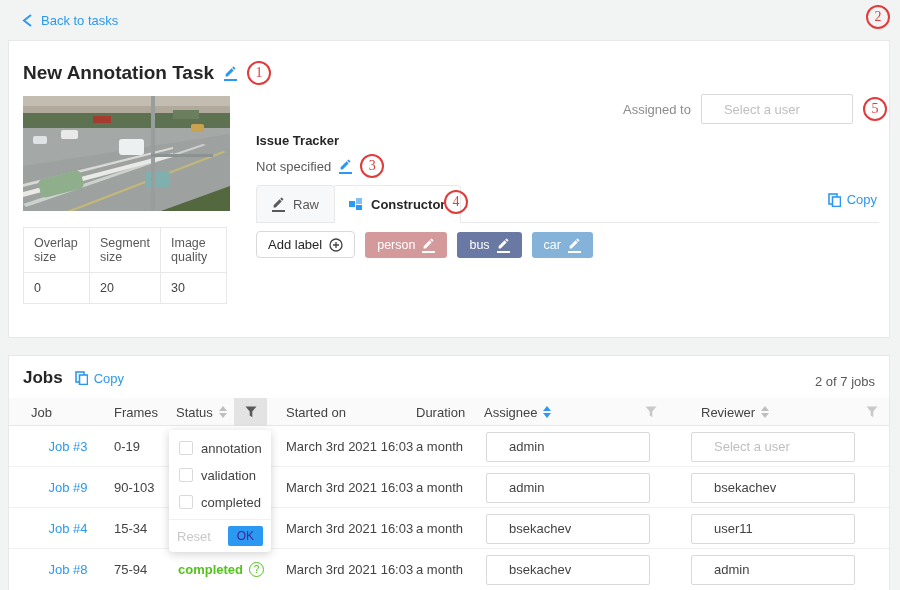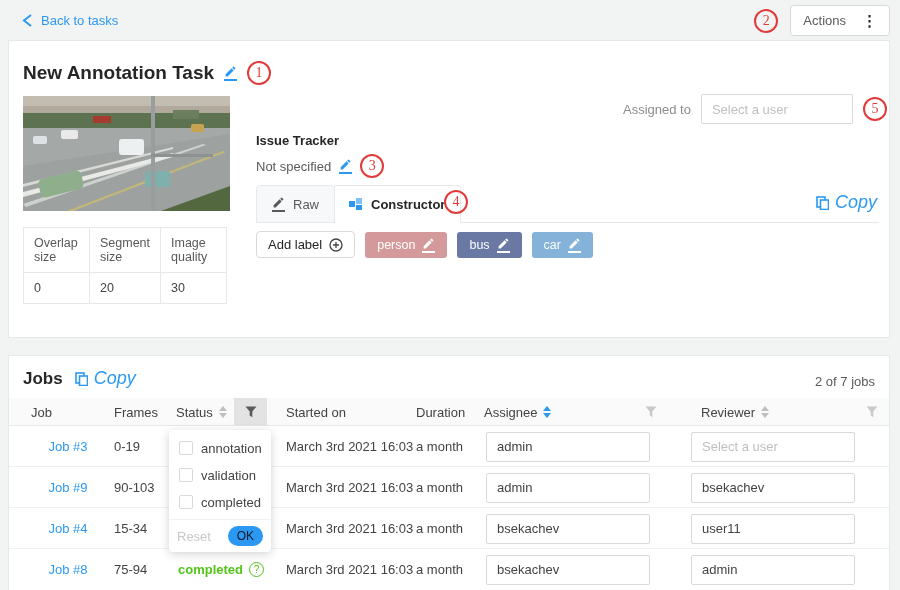--- a/index.html
+++ b/index.html
@@ -38,37 +38,37 @@
   .thumb { position:absolute; left:14px; top:55px; width:207px; height:115px; overflow:hidden; }
 
   .params-table { position:absolute; left:14px; top:186px; border-collapse:collapse; font-size:12.5px; }
   .params-table td { border:1px solid #e8e8e8; padding:8px 10px; vertical-align:top; }
   .params-table .ph { color:#595959; width:66px; }
   .params-table .pv { color:#434343; }
 
   .task-meta { position:absolute; left:247px; top:60px; font-size:13px; color:#8c8c8c; }
   .assigned-row { position:absolute; left:614px; top:53px; display:flex; align-items:center; gap:10px; }
   .assigned-label { font-size:13px; color:#8c8c8c; }
-  .user-input { border:1px solid #d9d9d9; border-radius:2px; height:30px; padding:0 10px; font-size:13px;
+  .user-input { border:1px solid #d9d9d9; border-radius:2px; height:30px; padding:0 22px; font-size:13px;
                 font-family:"Liberation Sans", sans-serif; color:#434343; background:#fff; }
   .user-input::placeholder { color:#bfbfbf; }
   .assigned-row .user-input { width:152px; }
 
   .issue-label { position:absolute; left:247px; top:92px; font-size:13px; font-weight:bold; color:#262626; }
   .issue-row { position:absolute; left:247px; top:113px; display:flex; align-items:center; gap:8px;
                font-size:13px; color:#595959; }
 
   .tabbar { position:absolute; left:247px; top:142px; width:623px; height:40px;
             border-bottom:1px solid #e8e8e8; }
   .tab { position:absolute; bottom:-1px; height:38px; display:flex; align-items:center; gap:8px;
          padding:0 15px; border:1px solid #e8e8e8; border-radius:4px 4px 0 0; font-size:13px; cursor:pointer; }
   .tab-raw { left:0; background:#f7f8f9; color:#595959; }
   .tab-constructor { left:77px; background:#fff; border-bottom:1px solid #fff; color:#262626; font-weight:bold; }
   .tabbar .ann { position:absolute; left:188px; bottom:8px; }
-  .copy-link { display:flex; align-items:center; gap:6px; color:#2b99f1; font-size:18px; cursor:pointer;font-style:italic; }
+  .copy-link { display:flex; align-items:center; gap:6px; color:#2b99f1; font-size:13px; cursor:pointer; }
   .tabbar .copy-link { position:absolute; right:2px; top:9px; }
 
   .labels-row { position:absolute; left:247px; top:190px; display:flex; align-items:center; gap:10px; }
   .add-label-btn { display:flex; align-items:center; gap:7px; border:1px solid #d9d9d9; border-radius:4px;
                    background:#fff; padding:5px 11px; font-size:13px; color:#262626; cursor:pointer; }
   .chip { display:flex; align-items:center; gap:7px; border-radius:3px; padding:5px 12px;
           color:#fff; font-size:12.5px; cursor:pointer; }
   .chip-person { background:#d49a9b; }
   .chip-bus { background:#6a79a3; }
   .chip-car { background:#84b2d8; }
@@ -105,41 +105,37 @@
            font-size:10px; display:flex; align-items:center; justify-content:center; }
 
   
   .filter-dd { position:absolute; left:160px; top:74px; width:102px; background:#fff; border-radius:4px;
                box-shadow:0 2px 10px rgba(0,0,0,.18); z-index:5; padding-top:5px; }
   .dd-item { display:flex; align-items:flex-start; gap:8px; padding:6px 10px; font-size:13px; color:#434343; cursor:pointer; }
   .checkbox { width:14px; height:14px; border:1px solid #d9d9d9; border-radius:2px; background:#fff; flex:0 0 auto; }
   .dd-footer { border-top:1px solid #f0f0f0; margin-top:3px; padding:6px 8px; display:flex;
                align-items:center; justify-content:space-between; }
   .dd-reset { font-size:13px; color:#c8c8c8; cursor:default; }
-  .dd-ok { background:#2b99f1; color:#0f172a; border:none; border-radius:10px; font-size:12px;
+  .dd-ok { background:#2b99f1; color:#4c1d95; border:none; border-radius:2px; font-size:12px;
            padding:3px 9px; font-family:"Liberation Sans", sans-serif; cursor:pointer; }
 </style>
 </head>
 <body>
 
 <div class="back-link">
   <span>
     <svg width="11" height="13" viewBox="0 0 11 13">
         <path d="M9 1 L2 6.5 L9 12" fill="none" stroke="#2b99f1" stroke-width="2"></path>
       </svg>
   </span>
   <span>Back to tasks</span>
 </div>
 
 <div class="actions-wrap">
   <div class="ann">2</div>
-  <button class="actions-btn">
-    <span>Actions</span>
-    <span class="dots">⋮</span>
-  </button>
 </div>
 
 <div class="card" id="task-card">
 
   <div class="task-title-row">
     <span class="task-title">New Annotation Task</span>
     <span class="edit-ic edit-blue">
       <svg viewBox="0 0 24 24">
           <path d="M3 17.25V21h3.75L17.8 9.94l-3.75-3.75L3 17.25zM20.7 7.04a1 1 0 0 0 0-1.41l-2.34-2.34a1 1 0 0 0-1.41 0l-1.83 1.83 3.75 3.75 1.83-1.83z"></path>
         </svg>

